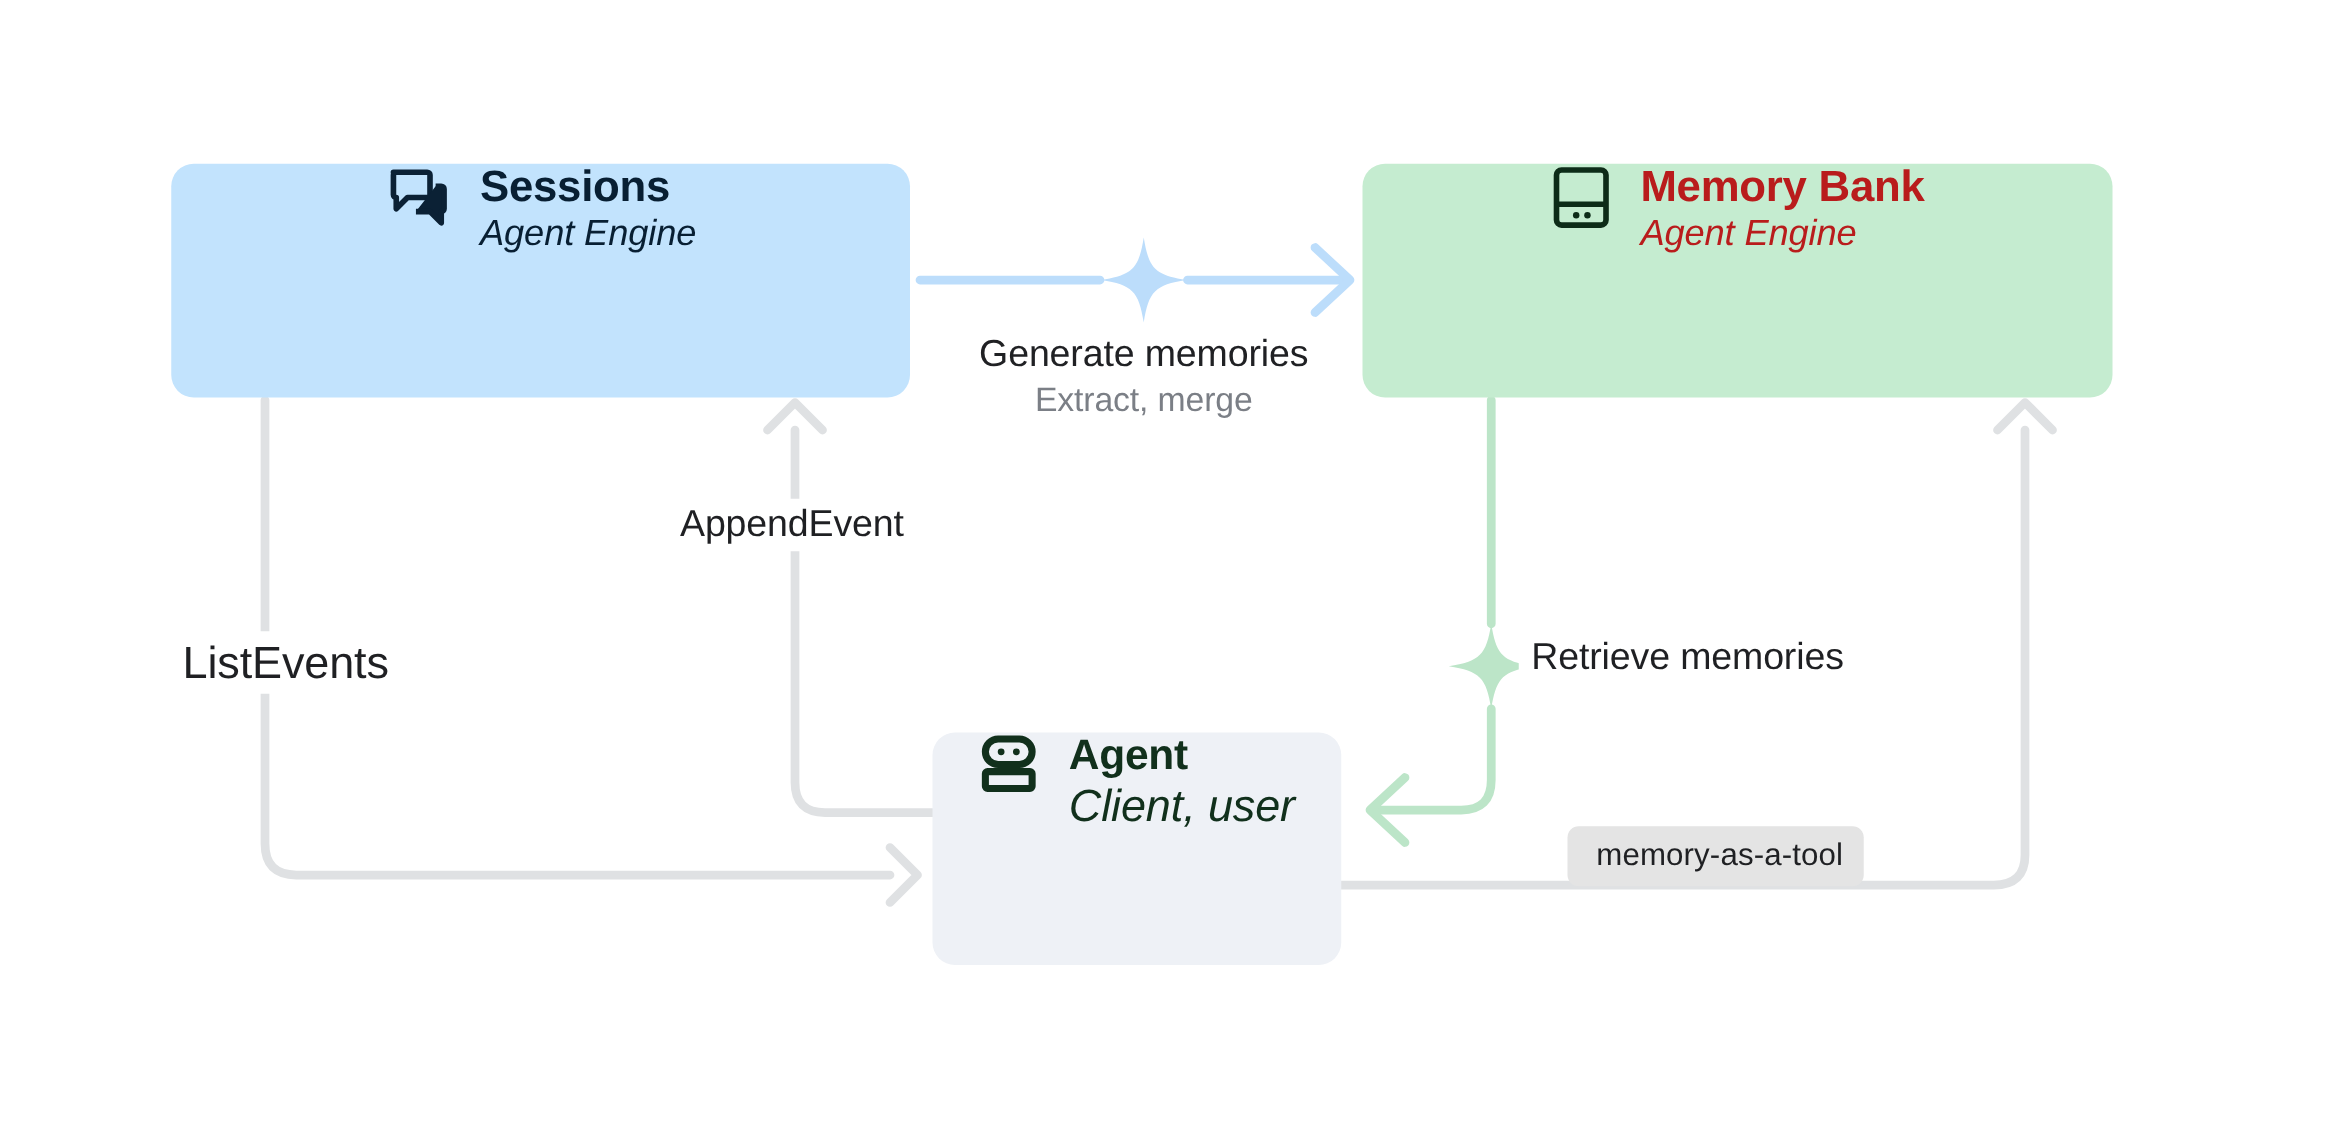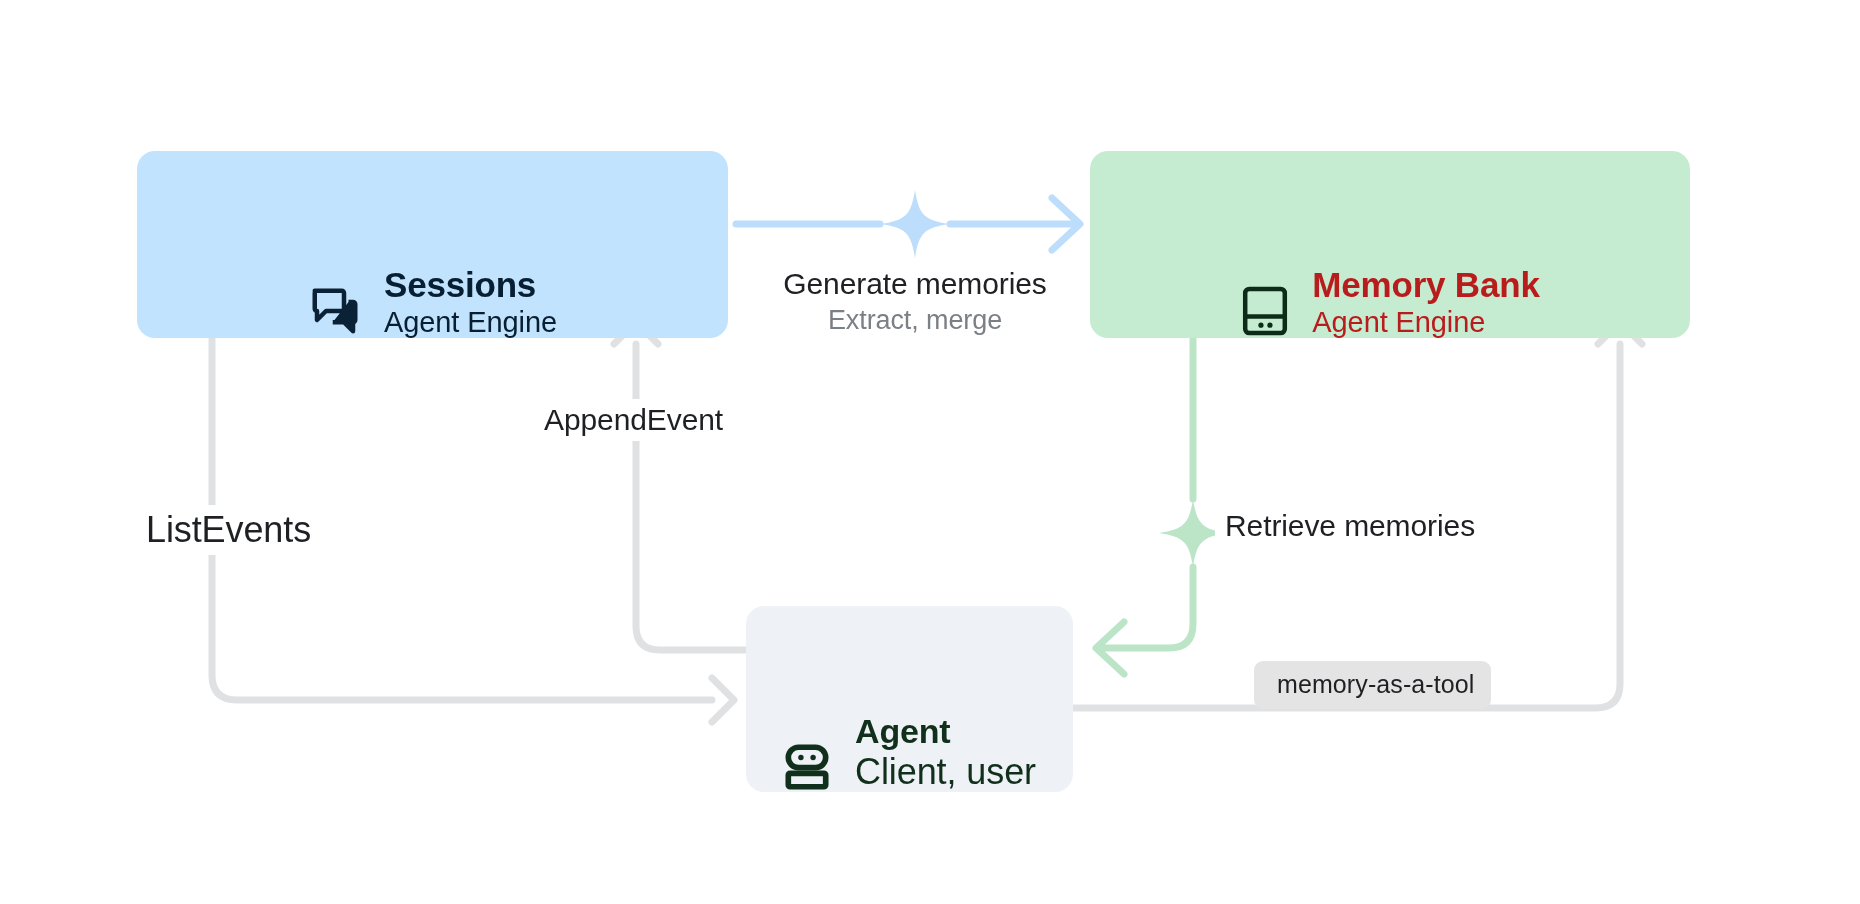--- a/index.html
+++ b/index.html
@@ -20,41 +20,41 @@
     position: absolute;
     inset: 0;
     width: 1860px;
     height: 904px;
   }
 
   
   .node {
     position: absolute;
     display: flex;
-    align-items: flex-end;
+    align-items: flex-start;
     justify-content: center;
     gap: 22px;
     border-radius: 18px;
     z-index: 5;
-    margin-top: 20px;
   }
   .node .glyph { flex: 0 0 auto; display: block; line-height: 0; }
   .node .labels { display: flex; flex-direction: column; line-height: 1.08; }
   .node .title {
     font-size: 35px;
     font-weight: 700;
     letter-spacing: -0.2px;
     white-space: nowrap;
   }
   .node .sub {
     font-size: 29px;
     font-weight: 400;
     letter-spacing: -0.1px;
     white-space: nowrap;
     margin-top: 3px;
+    font-style: italic;
   }
 
   #node-sessions {
     left: 137px; top: 131px; width: 591px; height: 187px;
     background: #c2e3fd;
   }
   #node-sessions .title, #node-sessions .sub { color: #081f33; }
 
   #node-memorybank {
     left: 1090px; top: 131px; width: 600px; height: 187px;

